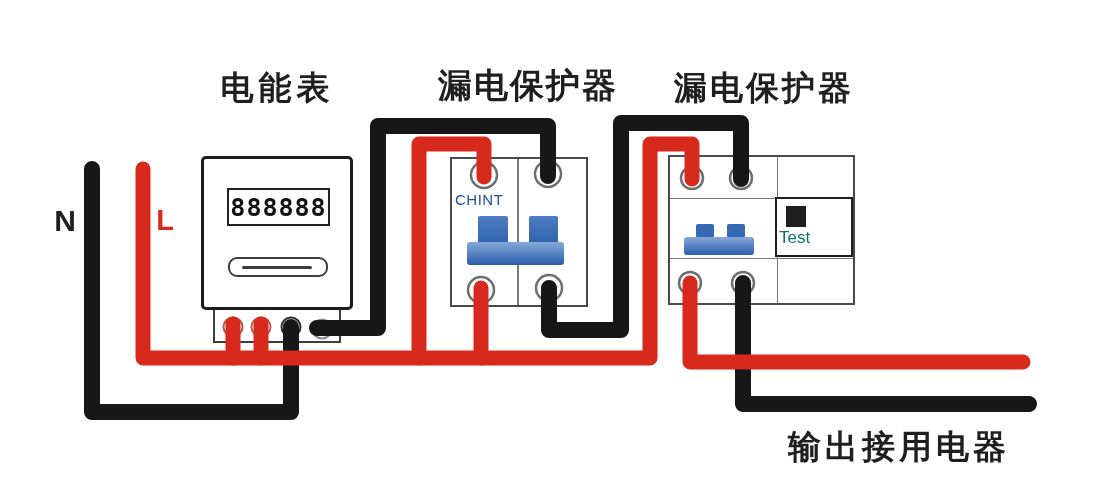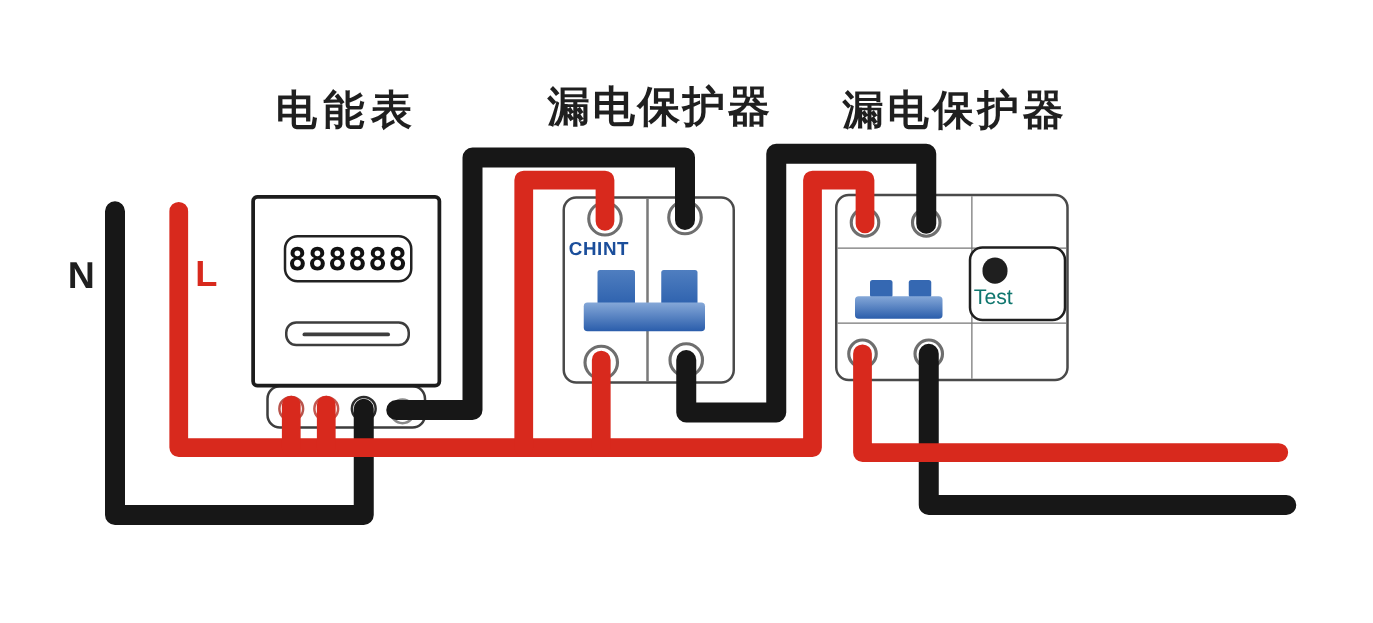--- a/index.html
+++ b/index.html
@@ -1,20 +1,20 @@
 <!DOCTYPE html>
 <html><head>
 <meta charset="utf-8">
 <style>
   html,body { margin:0; padding:0; background:#fff; }
   .canvas {
     position:relative; width:1098px; height:498px; background:#ffffff;
     overflow:hidden; font-family:"Liberation Sans","DejaVu Sans",sans-serif;padding-left:29px;
   }
-  .abs { position:absolute;border-radius:11px; }
+  .abs { position:absolute; }
   .lbl { position:absolute; font-weight:bold; color:#1f1f1f; white-space:nowrap; }
   .meter-title   { left:200px; top:66px;  width:155px; text-align:center; font-size:33px; letter-spacing:5px; }
   .switch-title  { left:438px; top:63px;  width:165px; text-align:center; font-size:34px; letter-spacing:2px; }
   .leakage-title { left:660px; top:66px;  width:208px; text-align:center; font-size:33px; letter-spacing:3px; }
   .incoming-label{ left:66px;  top:125px; width:108px; text-align:center; font-size:25px; letter-spacing:3px; color:#2b2b2b; }
   .n-label  { left:48px;  top:204px; width:34px; text-align:center; font-size:30px; }
   .l-label  { left:148px; top:204px; width:34px; text-align:center; font-size:29px; }
   .output-label  { left:776px; top:425px; width:246px; text-align:center; font-size:33px; letter-spacing:4px; }
 
   
@@ -22,21 +22,21 @@
   .meter-box   { left:201px; top:156px; width:152px; height:154px; border:3px solid #1c1c1c; border-radius:5px; background:#fff; box-sizing:border-box; }
   .meter-display { left:227px; top:188px; width:103px; height:38px; border:2px solid #222; background:#fff; box-sizing:border-box;
                    display:flex; align-items:center; justify-content:center; }
   .meter-display span { font-family:"DejaVu Sans Mono","Liberation Mono",monospace; font-weight:bold; font-size:25px; letter-spacing:1px; color:#111; }
   .meter-slot { left:228px; top:257px; width:100px; height:20px; border:2px solid #3d3d3d; border-radius:9px; background:#fff; box-sizing:border-box; }
   .slot-line  { position:absolute; left:12px; top:7px; width:70px; height:2.5px; background:#3d3d3d; border-radius:2px; }
 
   
   .switch-box { left:450px; top:157px; width:138px; height:150px; border:2px solid #4a4a4a; background:#fff; box-sizing:border-box; }
   .pole-divider { position:absolute; left:65px; top:0; width:1.5px; height:100%; background:#7a7a7a; }
-  .chint { left:455px; top:191px; width:62px; font-size:15px; font-weight:bold; letter-spacing:0.5px; }
+  .chint { left:455px; top:191px; width:62px; font-size:15px; font-weight:normal; letter-spacing:0.5px; }
   .toggle-handle { border-radius:2px; background:linear-gradient(#4f7ec0,#2e62ae); }
   .th1 { left:478px; top:216px; width:30px; height:28px; }
   .th2 { left:529px; top:216px; width:29px; height:28px; }
   .toggle-base-big { left:467px; top:242px; width:97px; height:23px; border-radius:3px;
                      background:linear-gradient(#85a8d8,#2a5dab); }
 
   
   .leak-box { left:668px; top:155px; width:187px; height:150px; border:2px solid #4a4a4a; background:#fff; box-sizing:border-box; }
   .leak-row-line { position:absolute; left:0; width:100%; height:1.2px; background:#777; }
   .leak-r1 { top:41px; } .leak-r2 { top:101px; }
@@ -56,20 +56,21 @@
 </head>
 <body>
 
 <div class="canvas">
 
   <div class="lbl meter-title">电能表</div>
   <div class="lbl switch-title">漏电保护器</div>
   <div class="lbl leakage-title">漏电保护器</div>
   <div class="lbl n-label">N</div>
   <div class="lbl l-label" style="color: rgb(216, 41, 29);">L</div>
+  <div class="lbl output-label">输出接用电器</div>
 
   <div class="abs meter-strip"></div>
   <div class="abs meter-box"></div>
   <div class="abs meter-display">
     <span>888888</span>
   </div>
   <div class="abs meter-slot">
     <div class="slot-line"></div>
   </div>
 

